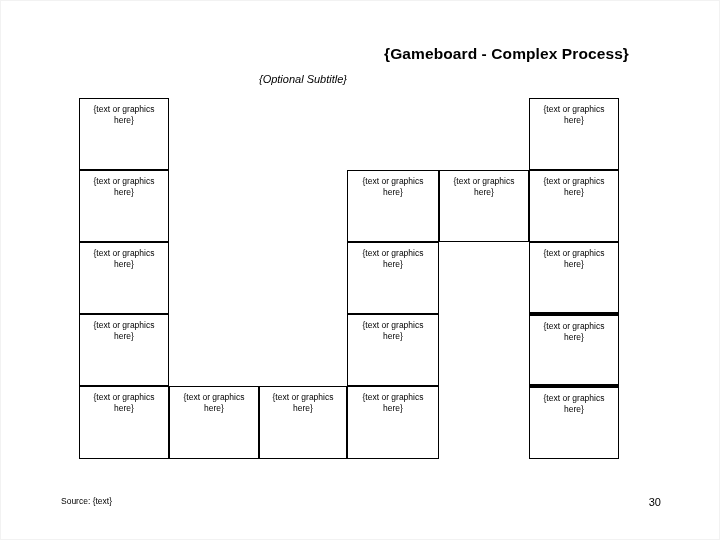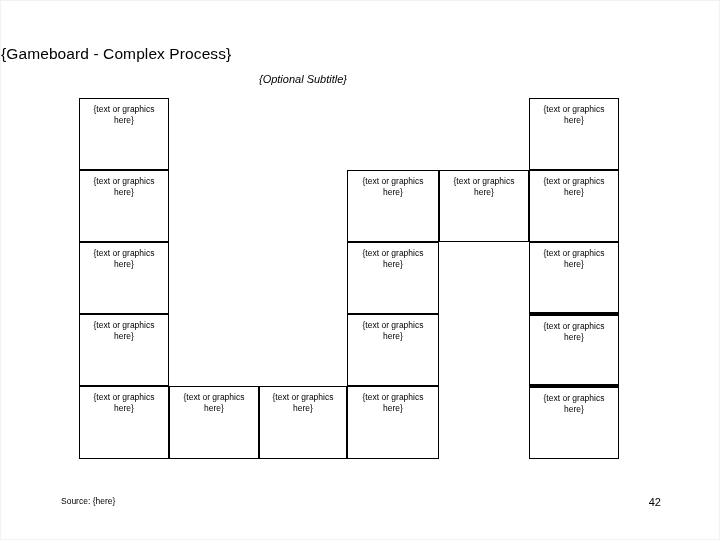--- a/index.html
+++ b/index.html
@@ -22,23 +22,23 @@
     border: 1px solid #f2f2f2;
     background: #ffffff;
   }
 
   
   #title {
     position: absolute;
     left: 0;
     top: 44px;
     width: 628px;
-    text-align: left;
+    text-align: right;
     font-size: 15.5px;
-    font-weight: normal;
+    font-weight: bold;
     letter-spacing: 0.1px;
     line-height: 18px;
   }
   #subtitle {
     position: absolute;
     left: 0;
     top: 71px;
     width: 604px;
     text-align: center;
     font-size: 11px;
@@ -147,17 +147,17 @@
         <span class="cell-text">{text or graphics here}</span>
       </div>
       <div class="cell" style="left: 346px; top: 385px; width: 92px; height: 73px;">
         <span class="cell-text">{text or graphics here}</span>
       </div>
       <div class="cell thick-top" style="left: 528px; top: 385px; width: 90px; height: 73px;">
         <span class="cell-text">{text or graphics here}</span>
       </div>
     </div>
 
-  <div id="source">Source: {here}</div>
+  <div id="source">Source: {text}</div>
 
-  <div id="page-number">42</div>
+  <div id="page-number">30</div>
 
 </div>
 
 </body></html>

